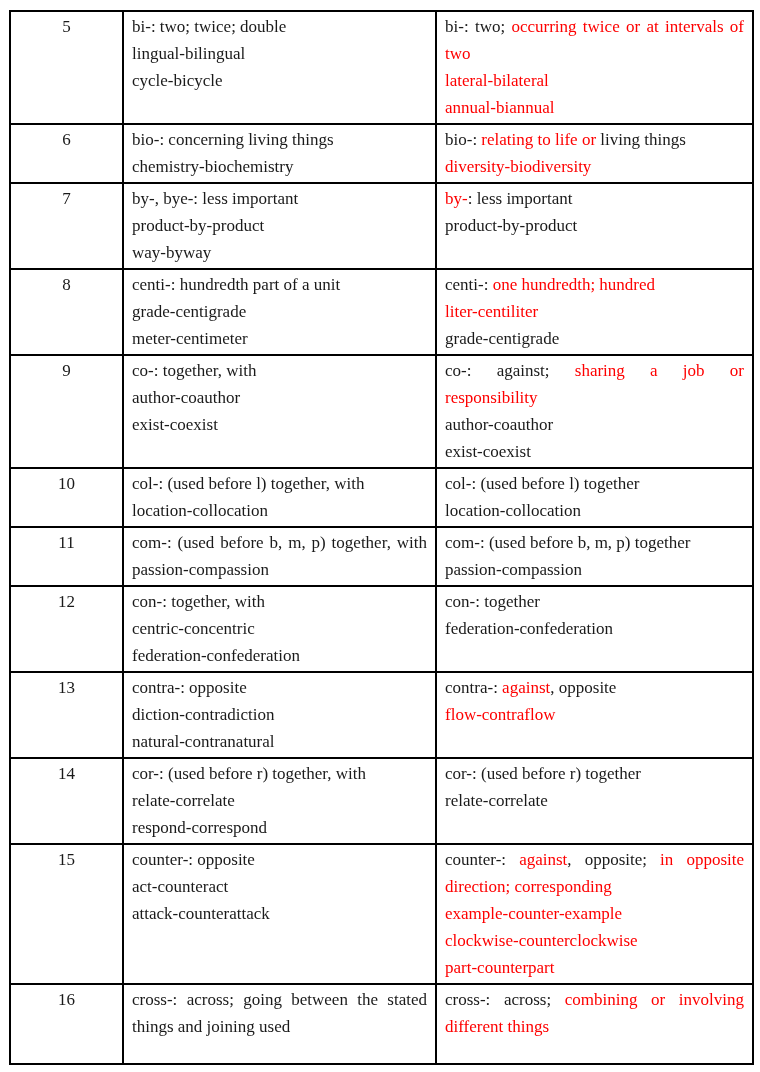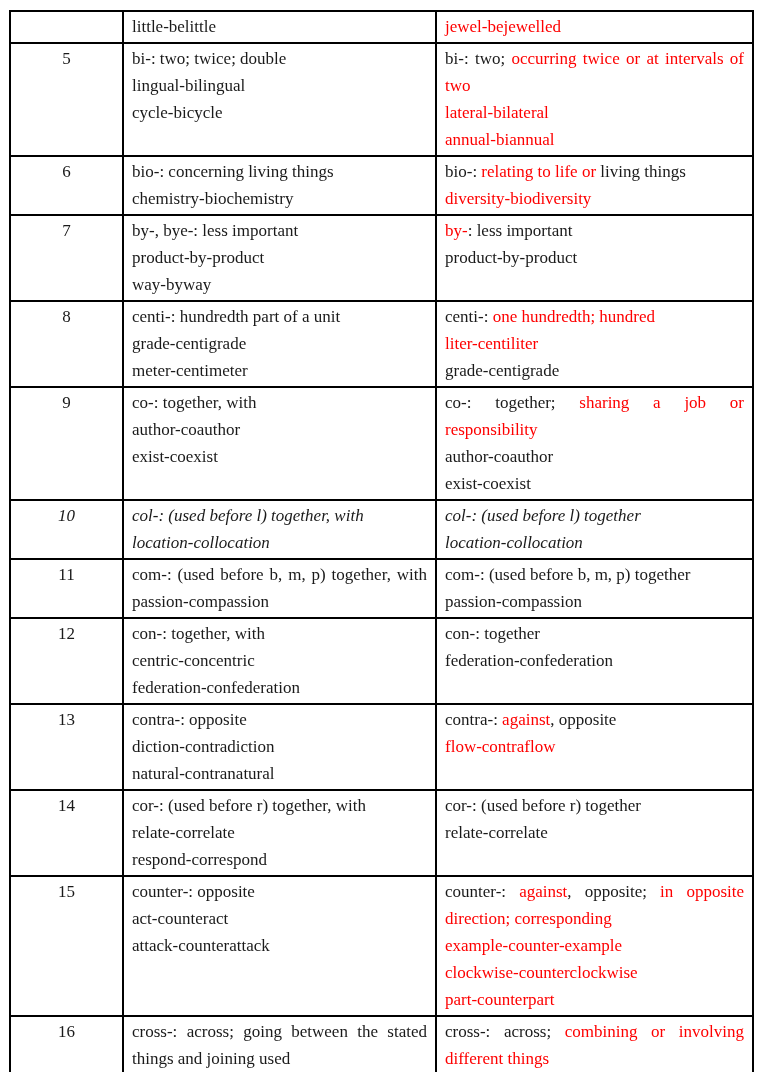--- a/index.html
+++ b/index.html
@@ -45,31 +45,20 @@
 <body>
 
 <div class="page">
   <table class="vocab">
     <colgroup>
       <col id="col-num" style="width: 113px;">
       <col id="col-left" style="width: 313px;">
       <col id="col-right" style="width: 317px;">
     </colgroup>
     <tbody>
-        <tr style="height: 30px;">
-          <td class="num">
-            <div class="line"></div>
-          </td>
-          <td>
-            <div class="line"><span class="blk">little-belittle</span></div>
-          </td>
-          <td>
-            <div class="line"><span class="red">jewel-bejewelled</span></div>
-          </td>
-        </tr>
         <tr style="height: 108px;">
           <td class="num">
             <div class="line">5</div>
           </td>
           <td>
             <div class="line"><span class="blk">bi-: two; twice; double</span></div>
             <div class="line"><span class="blk">lingual-bilingual</span></div>
             <div class="line"><span class="blk">cycle-bicycle</span></div>
           </td>
           <td>
@@ -124,27 +113,27 @@
         <tr style="height: 109px;">
           <td class="num">
             <div class="line">9</div>
           </td>
           <td>
             <div class="line"><span class="blk">co-: together, with</span></div>
             <div class="line"><span class="blk">author-coauthor</span></div>
             <div class="line"><span class="blk">exist-coexist</span></div>
           </td>
           <td>
-            <div class="line j"><span class="blk">co-: together; </span><span class="red">sharing a job or</span></div>
+            <div class="line j"><span class="blk">co-: against; </span><span class="red">sharing a job or</span></div>
             <div class="line"><span class="red">responsibility</span></div>
             <div class="line"><span class="blk">author-coauthor</span></div>
             <div class="line"><span class="blk">exist-coexist</span></div>
           </td>
         </tr>
-        <tr style="height: 55px; font-style: italic;">
+        <tr style="height: 55px;">
           <td class="num">
             <div class="line">10</div>
           </td>
           <td>
             <div class="line"><span class="blk">col-: (used before l) together, with</span></div>
             <div class="line"><span class="blk">location-collocation</span></div>
           </td>
           <td>
             <div class="line"><span class="blk">col-: (used before l) together</span></div>
             <div class="line"><span class="blk">location-collocation</span></div>

